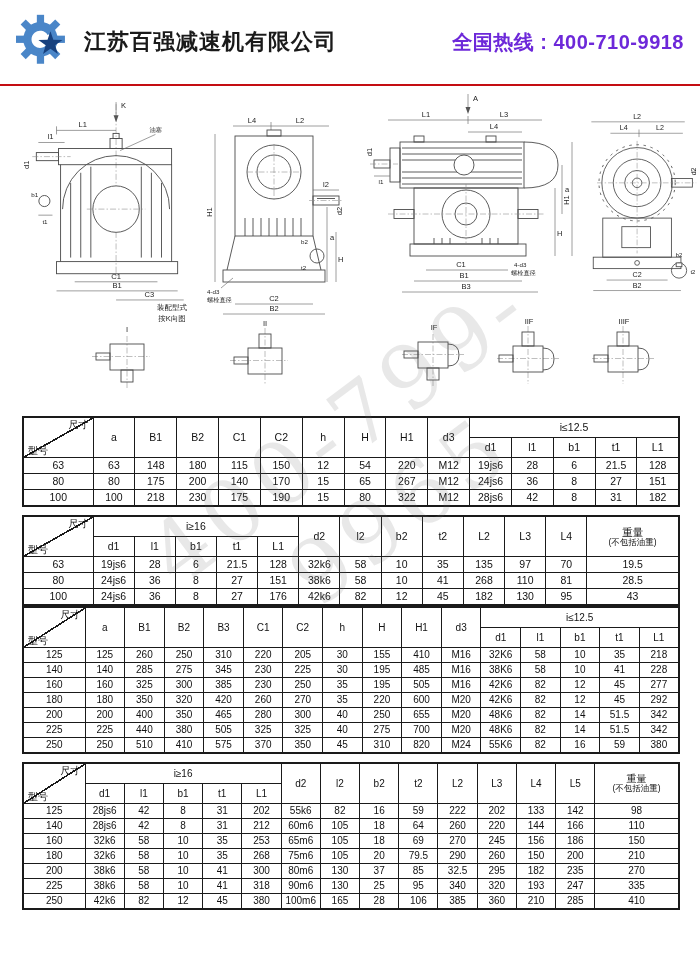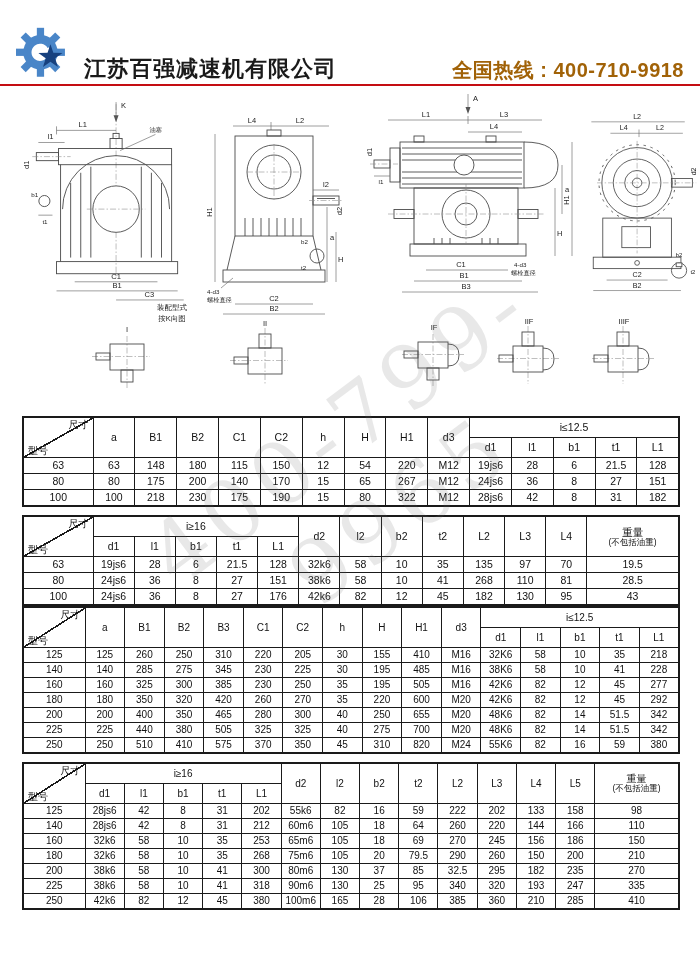--- a/index.html
+++ b/index.html
@@ -1,23 +1,23 @@
 <!DOCTYPE html>
 <html><head>
 <meta charset="utf-8">
 <style>
   html,body{margin:0;padding:0;background:#fff;}
   .page{position:relative;width:700px;height:960px;background:#fff;overflow:hidden;
         font-family:"Liberation Sans",sans-serif;color:#111;}
   
-  .header{display:flex;align-items:flex-end;height:86px;padding:0 16px;box-sizing:border-box;
+  .header{display:flex;align-items:center;height:86px;padding:0 16px;box-sizing:border-box;
           border-bottom:2px solid #c40d12;}
   .logo{width:58px;height:58px;flex:0 0 auto;}
   .company{font-size:22px;font-weight:bold;color:#1a1a1a;margin-left:10px;letter-spacing:1px;}
-  .hotline{margin-left:auto;color:#a16207;font-size:20px;font-weight:bold;letter-spacing:0.5px;}
+  .hotline{margin-left:auto;color:#6d28d9;font-size:20px;font-weight:bold;letter-spacing:0.5px;}
   
   .drawings{position:relative;height:330px;}
   .drawings svg{position:absolute;overflow:visible;}
   .dw{stroke:#4a4a4a;fill:none;stroke-width:0.9;}
   .dim{stroke:#6a6a6a;fill:none;stroke-width:0.65;}
   .cl{stroke:#8a8a8a;fill:none;stroke-width:0.55;stroke-dasharray:6 2 1.5 2;}
   .drawings text{fill:#222;font-size:7.5px;font-family:"Liberation Sans",sans-serif;}
   .drawings text.sm{font-size:6.2px;}
   .cap{position:absolute;text-align:center;font-size:7.5px;line-height:1.5;color:#222;}
   
@@ -749,21 +749,21 @@
             <td>8</td>
             <td>31</td>
             <td>202</td>
             <td>55k6</td>
             <td>82</td>
             <td>16</td>
             <td>59</td>
             <td>222</td>
             <td>202</td>
             <td>133</td>
-            <td>158</td>
+            <td>142</td>
             <td>98</td>
           </tr>
           <tr>
             <td>140</td>
             <td>28js6</td>
             <td>42</td>
             <td>8</td>
             <td>31</td>
             <td>212</td>
             <td>60m6</td>

